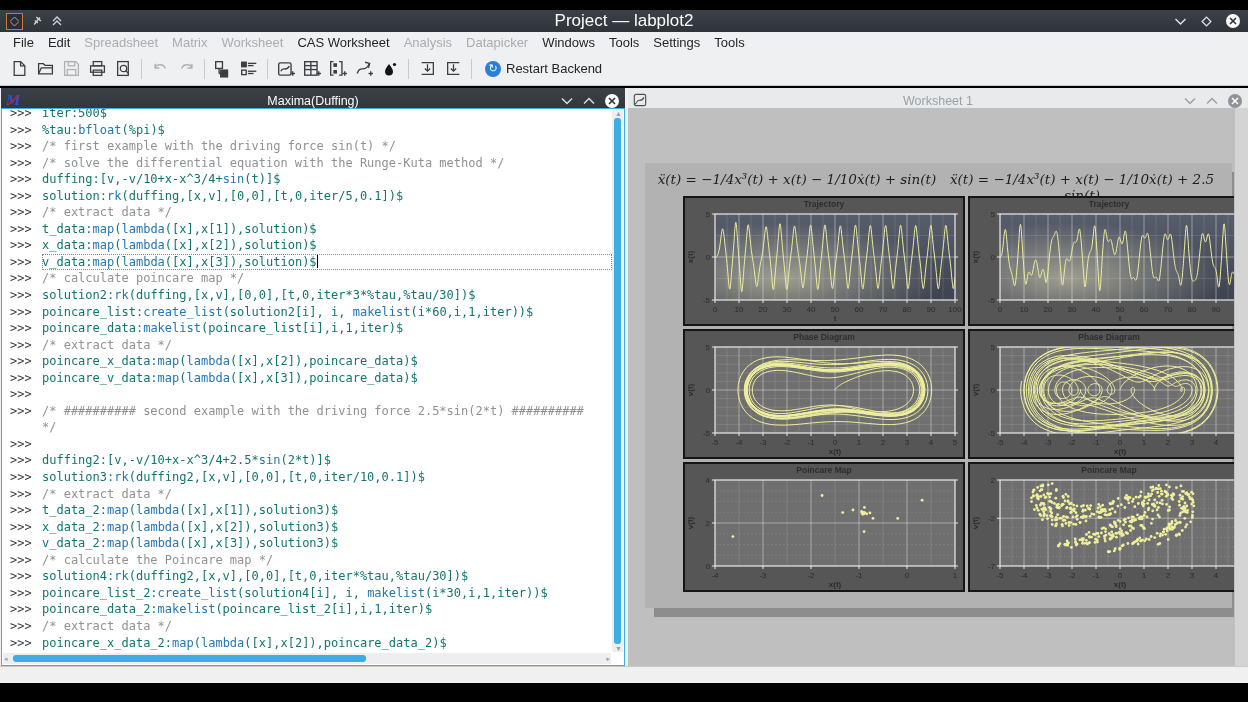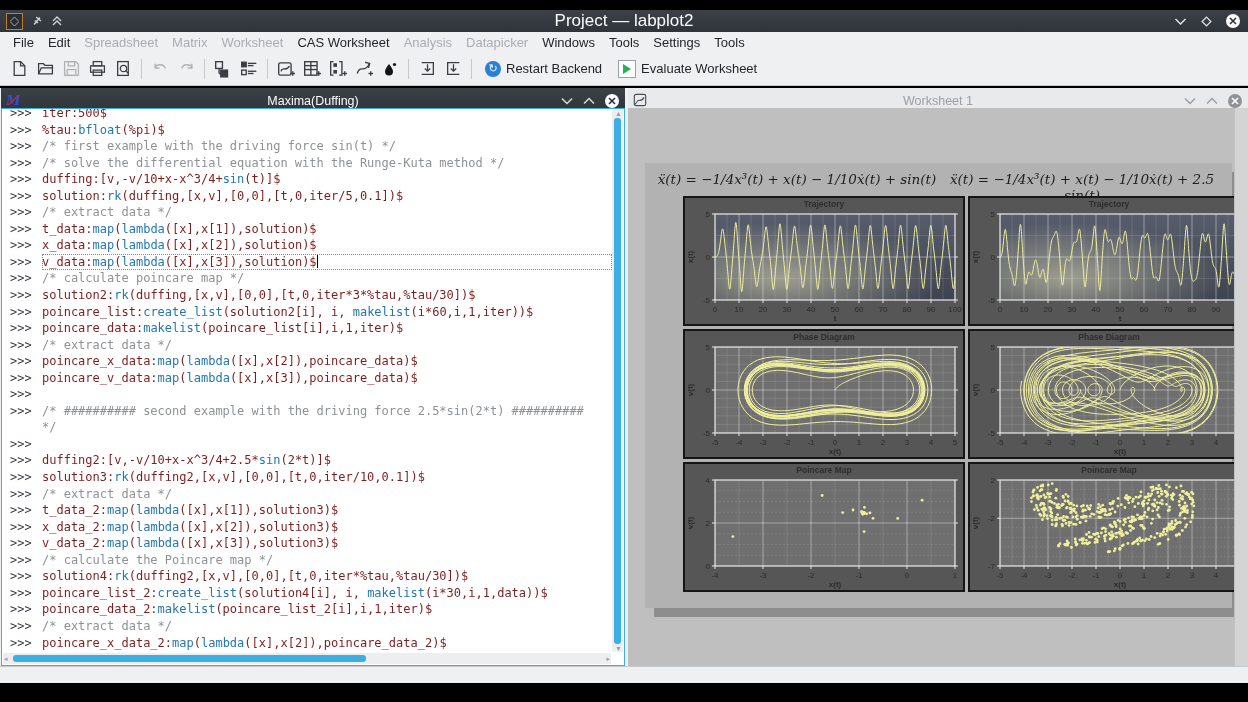--- a/index.html
+++ b/index.html
@@ -41,21 +41,21 @@
   #console-body{position:absolute;left:0;top:20px;right:0;bottom:0;background:#fff;
      border:1px solid #3daee2;box-sizing:border-box;overflow:hidden;}
   #console-content{position:absolute;left:0;top:-4px;right:12px;bottom:12px;overflow:hidden;
      font-family:"DejaVu Sans Mono",monospace;font-size:12px;line-height:16.55px;color:#1b1e20;}
   .cline{display:flex;white-space:pre;}
   .cline .prompt{width:32px;flex:0 0 32px;padding-left:8px;color:#3b4045;}
   .cline .code{flex:1 1 auto;}
   .cline .code.focus{outline:1px dotted #8a8a8a;outline-offset:-1px;}
   .seg-k{color:#2476b3;}
   .seg-c{color:#8e9295;}
-  .seg-p{color:#7f1d1d;margin-top:28px;}
+  .seg-p{color:#0f766e;margin-top:28px;}
   .caret{display:inline-block;width:1px;height:13px;background:#000;vertical-align:-2px;}
   .vscroll{position:absolute;right:1px;top:1px;bottom:13px;width:11px;background:#eceeef;}
   .vscroll .thumb{position:absolute;left:2px;right:2px;top:8px;bottom:8px;background:#3daee2;border-radius:3px;}
   .hscroll{position:absolute;left:1px;right:13px;bottom:1px;height:11px;background:#eceeef;}
   .hscroll .thumb{position:absolute;top:2px;bottom:2px;left:10px;width:58%;background:#3daee2;border-radius:3px;}
   .scroll-arrow{position:absolute;font-size:7px;color:#9aa0a5;}
   
   #worksheet-panel{position:absolute;left:628px;top:0;width:620px;height:578px;}
   #worksheet-hdr{background:#e9eaeb;color:#9aa0a6;border-bottom:1px solid #d4d5d6;}
   #worksheet-view{position:absolute;left:0;top:20px;right:0;bottom:0;background:#bfbfbf;overflow:hidden;}
@@ -255,26 +255,20 @@
         <svg width="17" height="17" viewBox="0 0 16 16" fill="none" stroke="#3a3e42" stroke-width="1.2">
           <path d="M13.5 2.5 H2.5 V13.5 H13.5"></path>
           <polyline points="8,4 8,10"></polyline>
           <polyline points="5.5,8 8,10.5 10.5,8"></polyline>
         </svg>
       </span>
     <span class="tsep"></span>
     <span class="tbtn-label">
       <span class="restart-ico">↻</span>
       <span>Restart Backend</span>
-    </span>
-    <span class="tbtn-label">
-      <span class="eval-ico">
-          <span class="tri"></span>
-        </span>
-      <span>Evaluate Worksheet</span>
     </span>
   </div>
 
   <div id="workarea">
 
     <div id="console-panel">
       <div class="panel-hdr" id="console-hdr">
         <span style="position:absolute;left:5px;">
           <svg width="14" height="14" viewBox="0 0 14 14">
               <text x="0" y="12" font-family="DejaVu Serif,serif" font-size="13" font-style="italic" font-weight="bold" fill="#2d4fd0">M</text>
@@ -321,21 +315,21 @@
             <div class="cline"><span class="prompt"></span><span class="code"><span class="seg-c">*/</span></span></div>
             <div class="cline"><span class="prompt">&gt;&gt;&gt;</span><span class="code"></span></div>
             <div class="cline"><span class="prompt">&gt;&gt;&gt;</span><span class="code"><span class="seg-p">duffing2:[v,-v/10+x-x^3/4+2.5*</span><span class="seg-k">sin</span><span class="seg-p">(2*t)]$</span></span></div>
             <div class="cline"><span class="prompt">&gt;&gt;&gt;</span><span class="code"><span class="seg-p">solution3:</span><span class="seg-k">rk</span><span class="seg-p">(duffing2,[x,v],[0,0],[t,0,iter/10,0.1])$</span></span></div>
             <div class="cline"><span class="prompt">&gt;&gt;&gt;</span><span class="code"><span class="seg-c">/* extract data */</span></span></div>
             <div class="cline"><span class="prompt">&gt;&gt;&gt;</span><span class="code"><span class="seg-p">t_data_2:</span><span class="seg-k">map</span><span class="seg-p">(</span><span class="seg-k">lambda</span><span class="seg-p">([x],x[1]),solution3)$</span></span></div>
             <div class="cline"><span class="prompt">&gt;&gt;&gt;</span><span class="code"><span class="seg-p">x_data_2:</span><span class="seg-k">map</span><span class="seg-p">(</span><span class="seg-k">lambda</span><span class="seg-p">([x],x[2]),solution3)$</span></span></div>
             <div class="cline"><span class="prompt">&gt;&gt;&gt;</span><span class="code"><span class="seg-p">v_data_2:</span><span class="seg-k">map</span><span class="seg-p">(</span><span class="seg-k">lambda</span><span class="seg-p">([x],x[3]),solution3)$</span></span></div>
             <div class="cline"><span class="prompt">&gt;&gt;&gt;</span><span class="code"><span class="seg-c">/* calculate the Poincare map */</span></span></div>
             <div class="cline"><span class="prompt">&gt;&gt;&gt;</span><span class="code"><span class="seg-p">solution4:</span><span class="seg-k">rk</span><span class="seg-p">(duffing2,[x,v],[0,0],[t,0,iter*%tau,%tau/30])$</span></span></div>
-            <div class="cline"><span class="prompt">&gt;&gt;&gt;</span><span class="code"><span class="seg-p">poincare_list_2:</span><span class="seg-k">create_list</span><span class="seg-p">(solution4[i], i, </span><span class="seg-k">makelist</span><span class="seg-p">(i*30,i,1,data))$</span></span></div>
+            <div class="cline"><span class="prompt">&gt;&gt;&gt;</span><span class="code"><span class="seg-p">poincare_list_2:</span><span class="seg-k">create_list</span><span class="seg-p">(solution4[i], i, </span><span class="seg-k">makelist</span><span class="seg-p">(i*30,i,1,iter))$</span></span></div>
             <div class="cline"><span class="prompt">&gt;&gt;&gt;</span><span class="code"><span class="seg-p">poincare_data_2:</span><span class="seg-k">makelist</span><span class="seg-p">(poincare_list_2[i],i,1,iter)$</span></span></div>
             <div class="cline"><span class="prompt">&gt;&gt;&gt;</span><span class="code"><span class="seg-c">/* extract data */</span></span></div>
             <div class="cline"><span class="prompt">&gt;&gt;&gt;</span><span class="code"><span class="seg-p">poincare_x_data_2:</span><span class="seg-k">map</span><span class="seg-p">(</span><span class="seg-k">lambda</span><span class="seg-p">([x],x[2]),poincare_data_2)$</span></span></div>
           </div>
         <div class="vscroll">
           <span class="scroll-arrow" style="top:0;left:3px;">▲</span>
           <div class="thumb"></div>
           <span class="scroll-arrow" style="bottom:0;left:3px;">▼</span>
         </div>
         <div class="hscroll">

